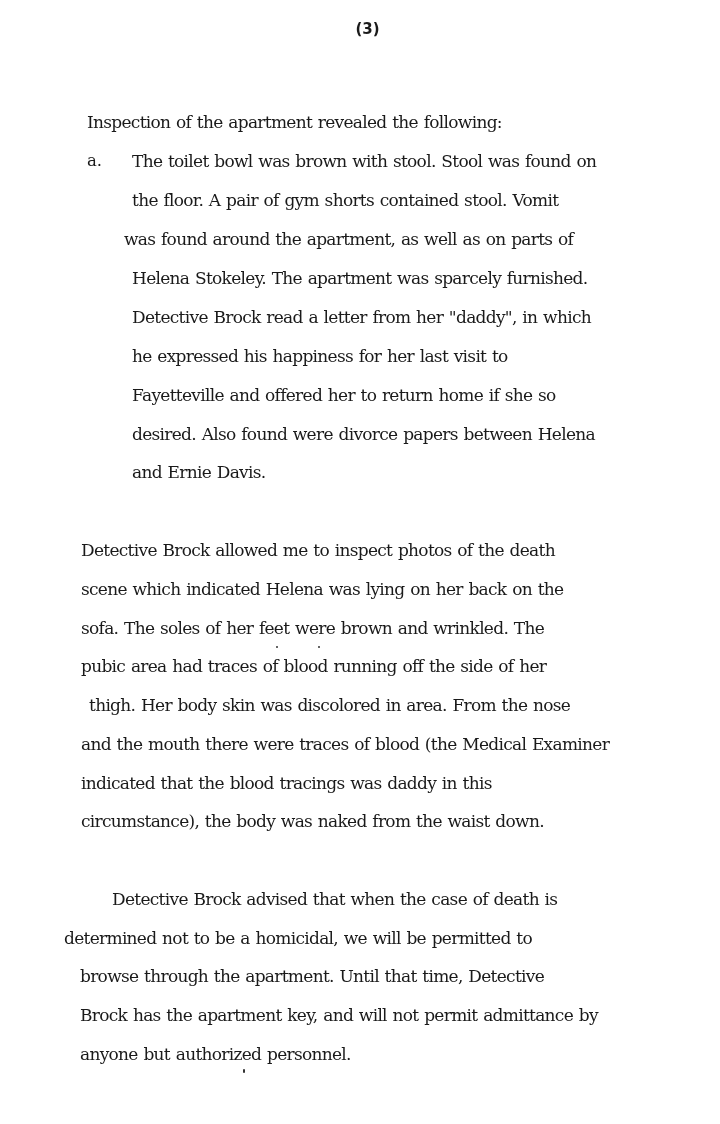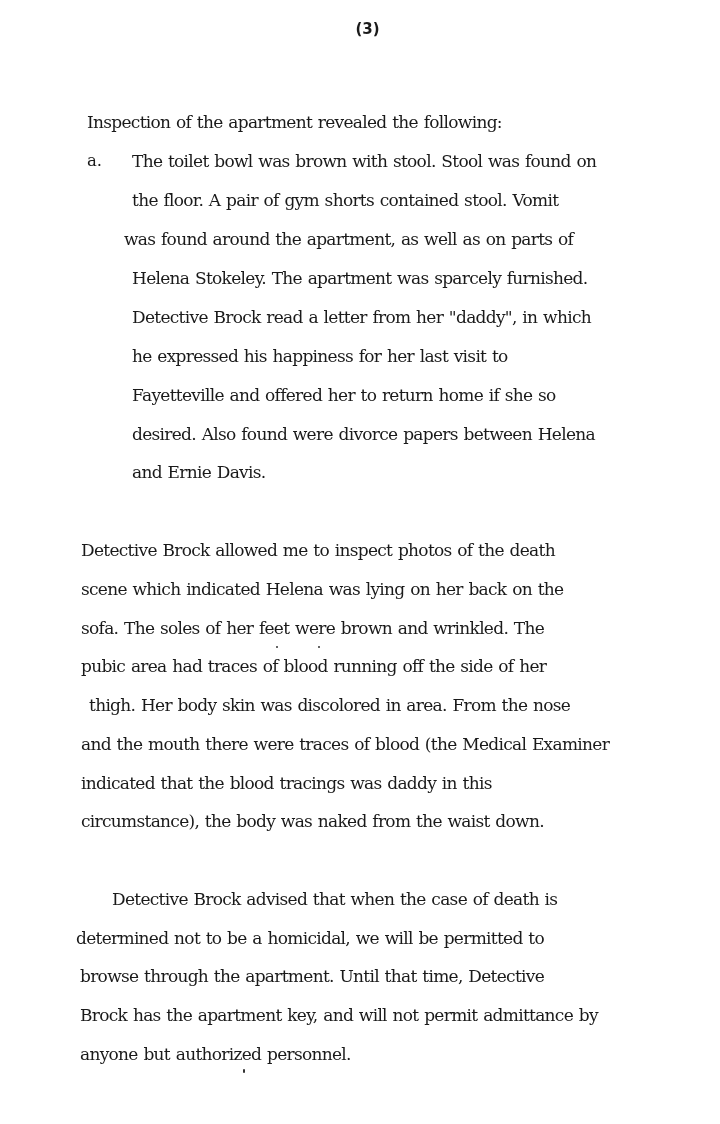--- a/index.html
+++ b/index.html
@@ -73,21 +73,21 @@
     <div class="line" style="top:618px; left:81px;">sofa.  The soles of her feet were brown and wrinkled.  The</div>
     <div class="line" style="top:656px; left:81px;">pubic area had traces of blood running off the side of her</div>
     <div class="line" style="top:695px; left:81px;margin-left:8px;">thigh.  Her body skin was discolored in area.  From the nose</div>
     <div class="line" style="top:734px; left:81px;">and the mouth there were traces of blood (the Medical Examiner</div>
     <div class="line" style="top:773px; left:81px;">indicated that the blood tracings was daddy in this</div>
     <div class="line" style="top:811px; left:81px;">circumstance), the body was naked from the waist down.</div>
   </div>
 
   <div>
     <div class="line" style="top:889px; left:80px;margin-left:32px;">Detective Brock advised that when the case of death is</div>
-    <div class="line" style="top:928px; left:76px;">determined not to be a homicidal, we will be permitted to</div>
+    <div class="line" style="top:928px; left:64px;">determined not to be a homicidal, we will be permitted to</div>
     <div class="line" style="top:966px; left:80px;">browse through the apartment.  Until that time, Detective</div>
     <div class="line" style="top:1005px; left:80px;">Brock has the apartment key, and will not permit admittance by</div>
     <div class="line" style="top:1044px; left:80px;">anyone but authorized personnel.</div>
   </div>
 
   <div class="speck" style="top:646px; left:276px;"></div>
   <div class="speck" style="top:646px; left:318px;"></div>
   <div class="speck" style="top:1069px; left:243px; height:4px;"></div>
 </div>
 

